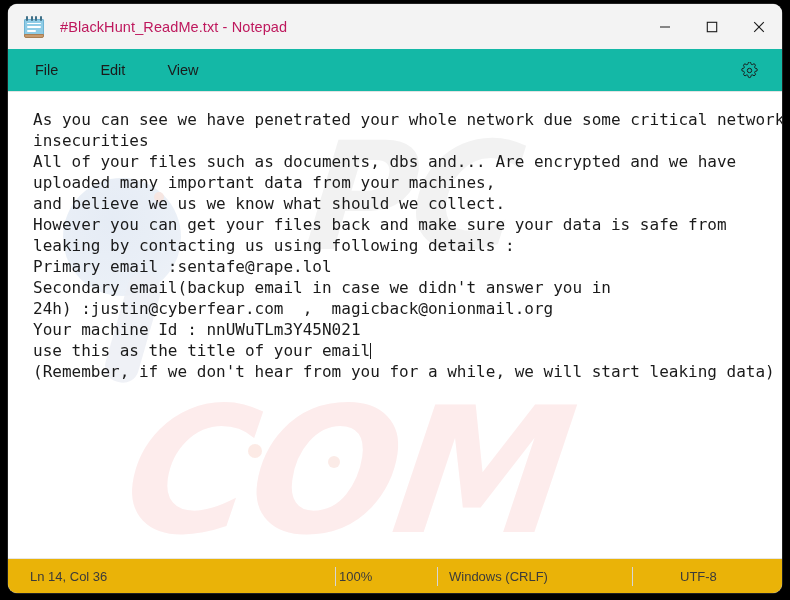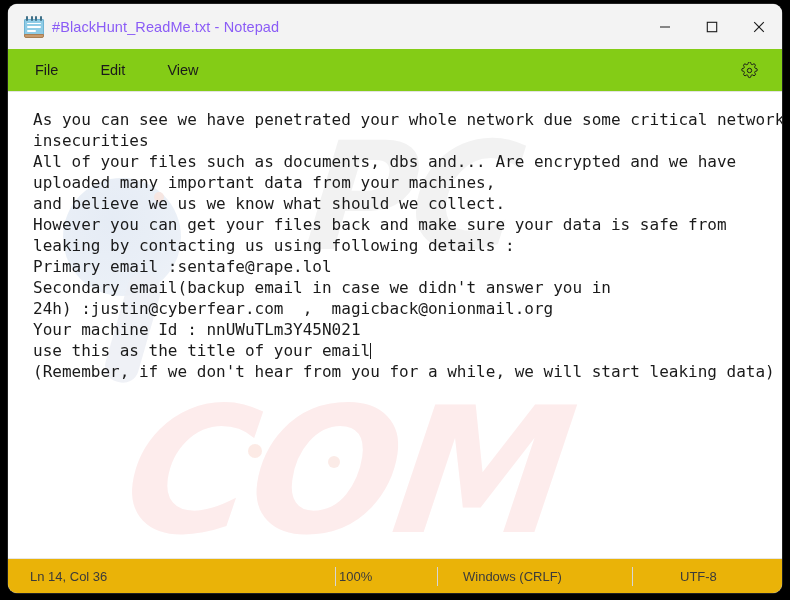--- a/index.html
+++ b/index.html
@@ -82,23 +82,23 @@
   #app-icon .lines i {
     display: block;
     height: 1.6px;
     background: #ffffff;
     margin-bottom: 2.4px;
     border-radius: 1px;
   }
   #app-icon .lines i.short { width: 9px; }
 
   #title-text {
-    margin-left: 8px;
+    margin-left: 16px;
     font-size: 14.5px;
-    color: #8b5cf6;
+    color: #be185d;
     letter-spacing: 0.1px;
     white-space: nowrap;
   }
 
   #window-controls {
     position: absolute;
     right: 0; top: 0;
     height: 45px;
     display: flex;
   }
@@ -109,21 +109,21 @@
     align-items: center;
     justify-content: center;
     cursor: default;
   }
   .wc-btn svg { display: block; }
   .wc-btn line, .wc-btn rect, .wc-btn path { stroke: #1b1b1b; }
 
   
   #menubar {
     height: 42px;
-    background: #84cc16;
+    background: #14b8a6;
     display: flex;
     align-items: center;
     position: relative;
     border-bottom: 1px solid #e3e3e3;
   }
   .menu-item {
     font-size: 14.5px;
     color: #1b1b1b;
     padding: 5px 11px;
     border-radius: 4px;
@@ -277,21 +277,21 @@
   }
   .sb-sep {
     position: absolute;
     top: 8px;
     width: 1px;
     height: 19px;
     background: #d6d6d6;
   }
   #sb-cursor { left: 22px; }
   #sb-zoom   { left: 331px; }
-  #sb-eol    { left: 455px; }
+  #sb-eol    { left: 441px; }
   #sb-enc    { left: 672px; }
   #sep-1 { left: 327px; }
   #sep-2 { left: 429px; }
   #sep-3 { left: 624px; }
 </style>
 </head>
 <body>
 
 <div id="window">
 

